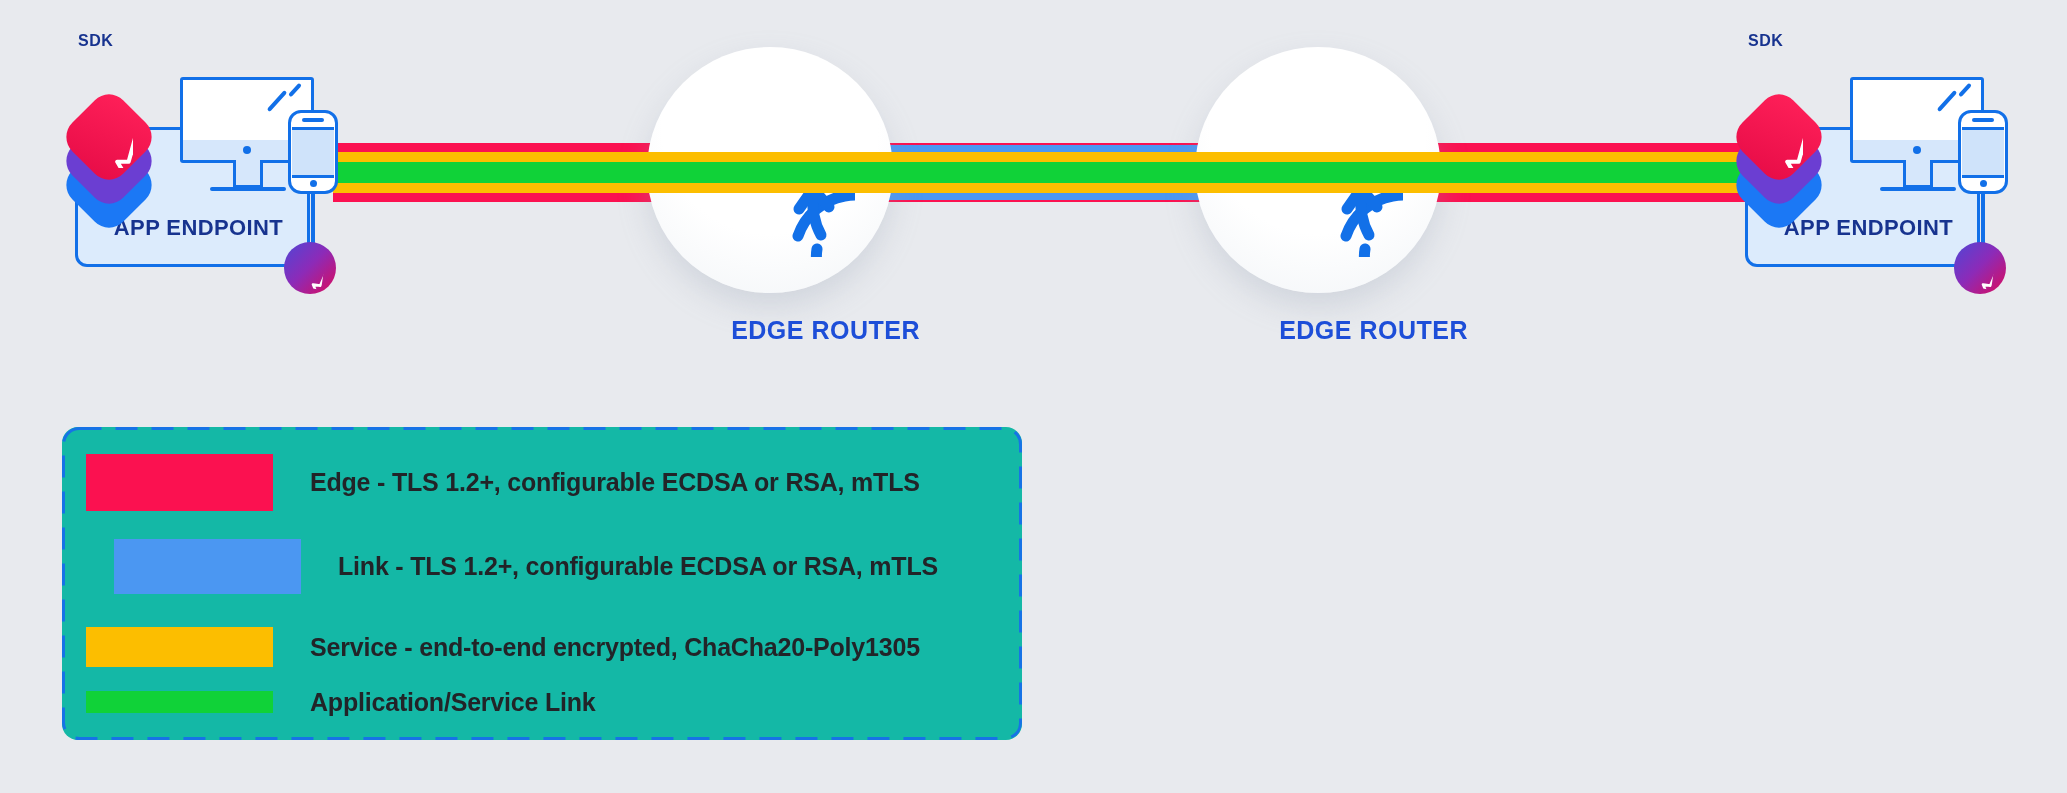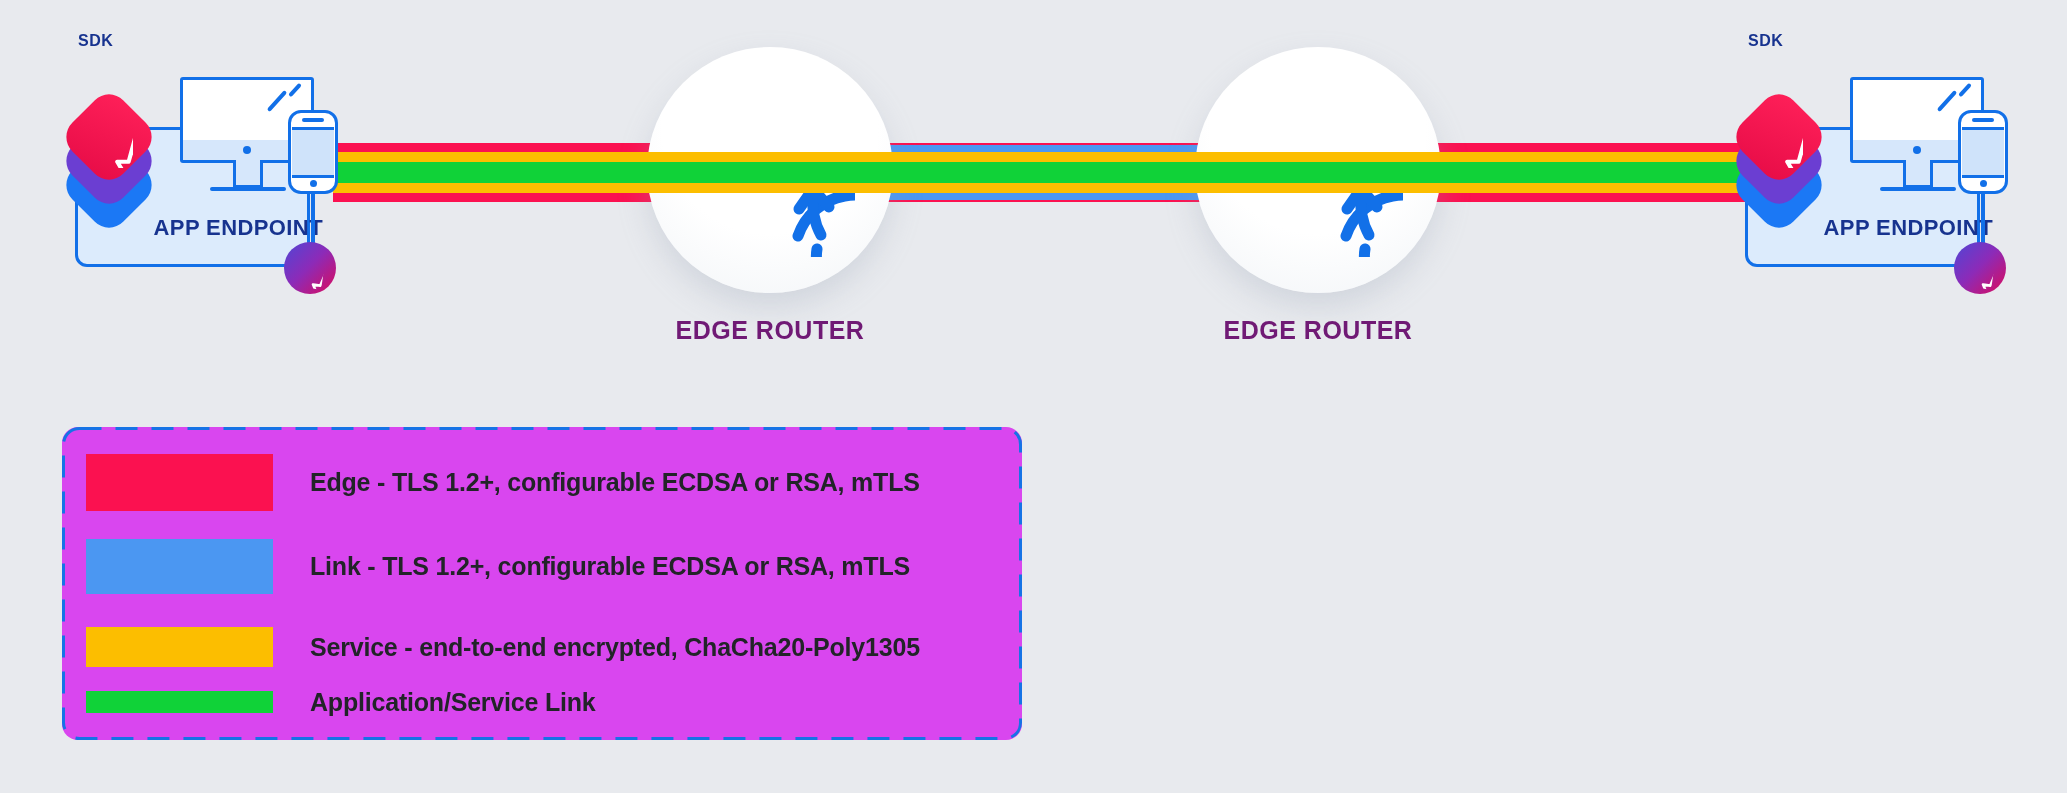--- a/index.html
+++ b/index.html
@@ -18,29 +18,29 @@
   .blue-bottom{left:770px;top:193px;width:548px;height:7px;}
   .yellow-top{left:333px;top:152px;width:1412px;height:10px;}
   .yellow-bottom{left:333px;top:183px;width:1412px;height:10px;}
   .green-mid{left:333px;top:162px;width:1412px;height:21px;}
 
   
   .router-circle{position:absolute;width:246px;height:246px;border-radius:50%;z-index:3;
     background:radial-gradient(circle at 50% 32%,#FFFFFF 52%,#F1F4F7 100%);
     box-shadow:0 14px 30px rgba(150,162,178,.28);}
   .router-icon{position:absolute;left:38px;top:36px;width:170px;height:174px;color:var(--outline-blue,#1270E8);}
-  .router-label{position:absolute;top:316px;width:300px;text-align:center;z-index:3;
-    color:#701a75;font-size:25px;font-weight:600;letter-spacing:.5px;}
+  .router-label{position:absolute;top:316px;width:300px;text-align:right;z-index:3;
+    color:#1d4ed8;font-size:25px;font-weight:600;letter-spacing:.5px;}
 
   
   .endpoint{position:absolute;top:0;left:0;width:400px;height:310px;z-index:5;}
   .endpoint.right{left:1670px;}
   .ep-box{position:absolute;left:75px;top:127px;width:235px;height:140px;box-sizing:border-box;
     background:var(--light-blue-fill,#DCEBFC);border:3px solid var(--outline-blue,#1270E8);border-radius:12px;}
-  .ep-label{position:absolute;left:88px;top:215px;width:235px;text-align:right;
+  .ep-label{position:absolute;left:81px;top:215px;width:235px;text-align:center;
     color:var(--navy-text,#17338F);font-size:22px;font-weight:600;letter-spacing:.4px;}
   .sdk-label{position:absolute;left:78px;top:32px;color:var(--navy-text,#17338F);
     font-size:16px;font-weight:600;letter-spacing:.5px;}
   .diamond{position:absolute;width:72px;height:72px;border-radius:20px;transform:rotate(45deg);}
   .diamond.blue{left:73px;top:149px;background:#1B78F5;}
   .diamond.purple{left:73px;top:125px;background:#6B3ED2;}
   .diamond.red{left:73px;top:101px;background:linear-gradient(160deg,#FF2059 0%,#E70C47 100%);}
   .sdk-bolt{position:absolute;left:85px;top:106px;width:48px;height:62px;}
 
   .monitor{position:absolute;left:180px;top:77px;width:134px;height:86px;box-sizing:border-box;
@@ -61,28 +61,28 @@
     background:#CFE3FA;border-top:3px solid var(--outline-blue,#1270E8);border-bottom:3px solid var(--outline-blue,#1270E8);}
   .phone .speaker{position:absolute;left:50%;top:5px;width:22px;height:4px;margin-left:-11px;border-radius:2px;background:var(--outline-blue,#1270E8);}
   .phone .homedot{position:absolute;left:50%;bottom:4px;width:7px;height:7px;margin-left:-3.5px;border-radius:50%;background:var(--outline-blue,#1270E8);}
 
   .badge{position:absolute;left:284px;top:242px;width:52px;height:52px;border-radius:50%;
     background:linear-gradient(135deg,#4F46D6 0%,#8C2BB8 48%,#DD0B5B 100%);}
   .badge .bolt-sm{position:absolute;left:12px;top:6px;width:28px;height:40px;transform:rotate(8deg);}
 
   
   .legend{position:absolute;left:62px;top:427px;width:960px;height:313px;z-index:5;
-    background:#d946ef;border-radius:16px;}
+    background:#14b8a6;border-radius:16px;}
   .legend-border{position:absolute;left:0;top:0;}
   .legend-row{position:absolute;left:24px;display:flex;align-items:center;}
   .swatch{width:187px;flex:0 0 187px;}
   .legend-label{margin-left:37px;color:var(--legend-text,#222428);font-size:25px;font-weight:600;
     letter-spacing:-0.2px;white-space:nowrap;}
   .row-0{top:27px;height:57px;}  .row-0 .swatch{height:57px;}
-  .row-1{top:112px;height:55px;} .row-1 .swatch{height:55px;}
+  .row-1{top:112px;height:55px;margin-left:28px;} .row-1 .swatch{height:55px;}
   .row-2{top:200px;height:40px;} .row-2 .swatch{height:40px;}
   .row-3{top:264px;height:22px;} .row-3 .swatch{height:22px;}
 </style>
 </head>
 <body>
 
 <svg width="0" height="0" style="position:absolute" aria-hidden="true">
   <symbol id="bolt" viewBox="-20 -30 40 60">
     <path d="M5 -28 L16 -13 L5 -13 L13 1 L-7 28 L-13 9 L-3 9 L-12 -6 L-1 -6 Z" fill="none" stroke="#FFFFFF" stroke-width="4" stroke-linejoin="round"></path>
   </symbol>

